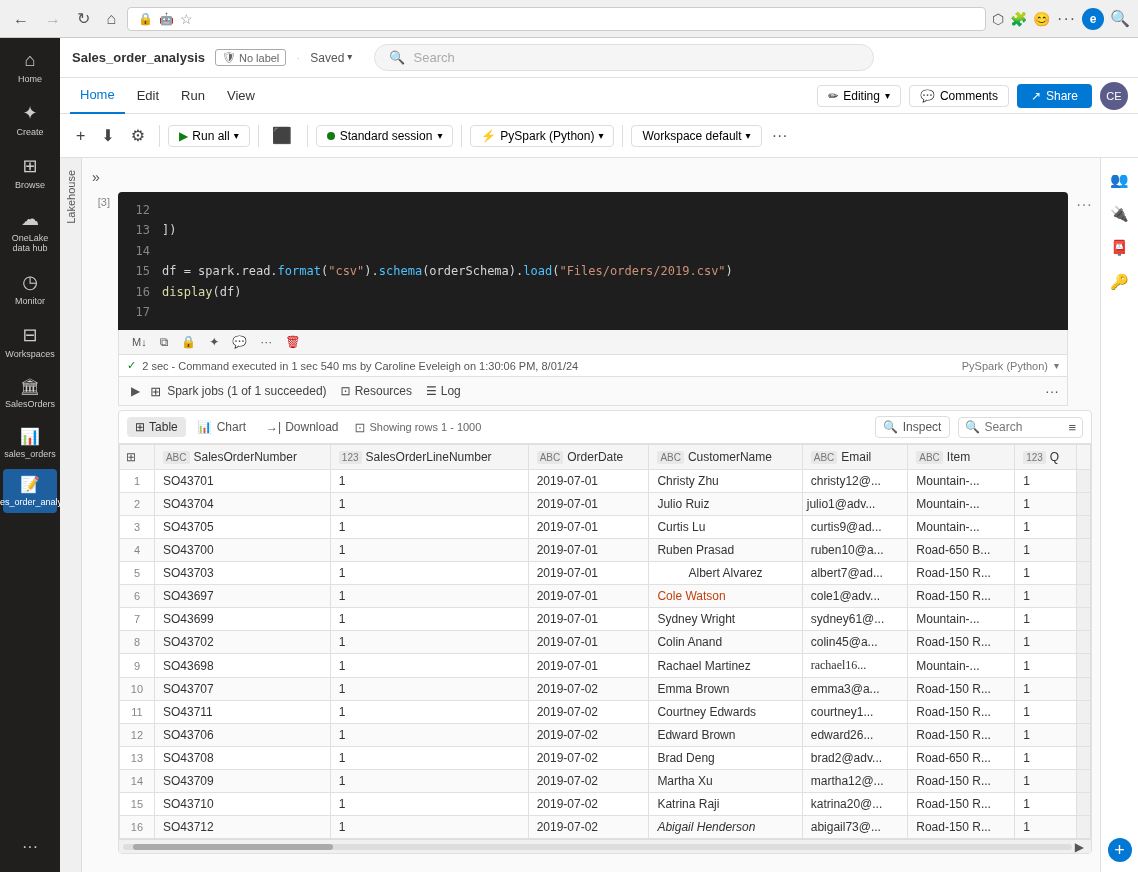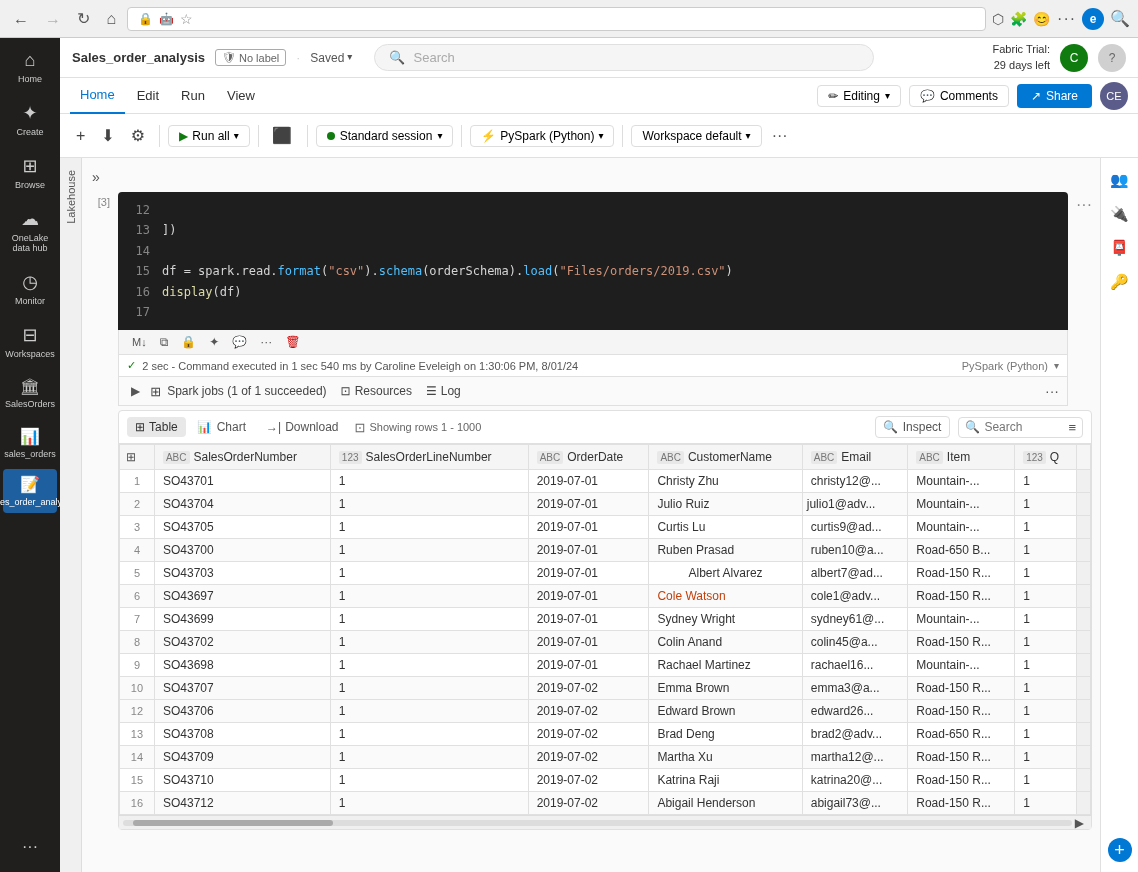--- a/index.html
+++ b/index.html
@@ -84,28 +84,20 @@
         <span>No label</span>
       </div>
       <span style="color:#ccc;">·</span>
       <div style="font-size:12px;color:#555;cursor:pointer;display:flex;align-items:flex-start;gap:3px;">
         <span>Saved</span>
         <span style="font-size:10px;">▾</span>
       </div>
       <div style="flex:1;background:#f5f5f5;border:1px solid #e0e0e0;border-radius:20px;padding:5px 14px;font-size:13px;color:#888;display:flex;align-items:center;gap:8px;max-width:500px;margin:0 12px;">
         <span style="color:#888;">🔍</span>
         <span style="color:#aaa;">Search</span>
-      </div>
-      <div style="margin-left:auto;display:flex;align-items:center;gap:10px;">
-        <div style="text-align:right;font-size:11px;color:#333;line-height:1.4;">
-          <div>Fabric Trial:</div>
-          <div style="font-weight:500;">29 days left</div>
-        </div>
-        <div style="width:28px;height:28px;border-radius:50%;background:#107c10;color:white;display:flex;align-items:center;justify-content:center;font-size:12px;cursor:pointer;">C</div>
-        <div style="width:28px;height:28px;border-radius:50%;background:#d0d0d0;color:#666;display:flex;align-items:center;justify-content:center;font-size:12px;cursor:pointer;">?</div>
       </div>
     </div>
 
     <div style="background:white;border-bottom:1px solid #e0e0e0;display:flex;align-items:center;padding:0 10px;height:36px;gap:2px;">
       <button style="padding:4px 10px;font-size:13px;color:#0078d4;cursor:pointer;border:none;background:none;border-bottom:2px solid #0078d4;font-weight:500;height:36px;">Home</button>
       <button style="padding:4px 10px;font-size:13px;color:#333;cursor:pointer;border:none;background:none;">Edit</button>
       <button style="padding:4px 10px;font-size:13px;color:#333;cursor:pointer;border:none;background:none;">Run</button>
       <button style="padding:4px 10px;font-size:13px;color:#333;cursor:pointer;border:none;background:none;">View</button>
       <div style="margin-left:auto;display:flex;align-items:center;gap:8px;">
         <button style="border:1px solid #ddd;border-radius:4px;padding:3px 10px;font-size:12px;cursor:pointer;background:white;display:flex;align-items:center;gap:5px;">
@@ -407,32 +399,43 @@
     <td style="border:1px solid #e0e0e0;padding:4px 8px;color:#333;">Road-150 R...</td>
     <td style="border:1px solid #e0e0e0;padding:4px 8px;color:#333;">1</td>
     <td style="border:1px solid #e0e0e0;padding:0;width:14px;background:#f0f0f0;"></td>
   </tr>
                   <tr style="background: white;">
     <td style="border:1px solid #e0e0e0;padding:4px 6px;color:#888;text-align:center;font-size:11px;">9</td>
     <td style="border:1px solid #e0e0e0;padding:4px 8px;color:#333;">SO43698</td>
     <td style="border:1px solid #e0e0e0;padding:4px 8px;color:#333;">1</td>
     <td style="border:1px solid #e0e0e0;padding:4px 8px;color:#333;">2019-07-01</td>
     <td style="border:1px solid #e0e0e0;padding:4px 8px;color:#333;">Rachael Martinez</td>
-    <td style="border:1px solid #e0e0e0;padding:4px 8px;color:#333;">rachael16...</td>
+    <td style="border:1px solid #e0e0e0;padding:4px 8px;color:#333;font-family:Liberation Serif, serif;">rachael16...</td>
     <td style="border:1px solid #e0e0e0;padding:4px 8px;color:#333;">Mountain-...</td>
     <td style="border:1px solid #e0e0e0;padding:4px 8px;color:#333;">1</td>
     <td style="border:1px solid #e0e0e0;padding:0;width:14px;background:#f0f0f0;"></td>
   </tr>
                   <tr style="background: rgb(250, 250, 250);">
     <td style="border:1px solid #e0e0e0;padding:4px 6px;color:#888;text-align:center;font-size:11px;">10</td>
     <td style="border:1px solid #e0e0e0;padding:4px 8px;color:#333;">SO43707</td>
     <td style="border:1px solid #e0e0e0;padding:4px 8px;color:#333;">1</td>
     <td style="border:1px solid #e0e0e0;padding:4px 8px;color:#333;">2019-07-02</td>
     <td style="border:1px solid #e0e0e0;padding:4px 8px;color:#333;">Emma Brown</td>
     <td style="border:1px solid #e0e0e0;padding:4px 8px;color:#333;">emma3@a...</td>
+    <td style="border:1px solid #e0e0e0;padding:4px 8px;color:#333;">Road-150 R...</td>
+    <td style="border:1px solid #e0e0e0;padding:4px 8px;color:#333;">1</td>
+    <td style="border:1px solid #e0e0e0;padding:0;width:14px;background:#f0f0f0;"></td>
+  </tr>
+                  <tr style="background: white;">
+    <td style="border:1px solid #e0e0e0;padding:4px 6px;color:#888;text-align:center;font-size:11px;">11</td>
+    <td style="border:1px solid #e0e0e0;padding:4px 8px;color:#333;">SO43711</td>
+    <td style="border:1px solid #e0e0e0;padding:4px 8px;color:#333;">1</td>
+    <td style="border:1px solid #e0e0e0;padding:4px 8px;color:#333;">2019-07-02</td>
+    <td style="border:1px solid #e0e0e0;padding:4px 8px;color:#333;">Courtney Edwards</td>
+    <td style="border:1px solid #e0e0e0;padding:4px 8px;color:#333;">courtney1...</td>
     <td style="border:1px solid #e0e0e0;padding:4px 8px;color:#333;">Road-150 R...</td>
     <td style="border:1px solid #e0e0e0;padding:4px 8px;color:#333;">1</td>
     <td style="border:1px solid #e0e0e0;padding:0;width:14px;background:#f0f0f0;"></td>
   </tr>
                   <tr style="background: rgb(250, 250, 250);">
     <td style="border:1px solid #e0e0e0;padding:4px 6px;color:#888;text-align:center;font-size:11px;">12</td>
     <td style="border:1px solid #e0e0e0;padding:4px 8px;color:#333;">SO43706</td>
     <td style="border:1px solid #e0e0e0;padding:4px 8px;color:#333;">1</td>
     <td style="border:1px solid #e0e0e0;padding:4px 8px;color:#333;">2019-07-02</td>
     <td style="border:1px solid #e0e0e0;padding:4px 8px;color:#333;">Edward Brown</td>
@@ -472,21 +475,21 @@
     <td style="border:1px solid #e0e0e0;padding:4px 8px;color:#333;">katrina20@...</td>
     <td style="border:1px solid #e0e0e0;padding:4px 8px;color:#333;">Road-150 R...</td>
     <td style="border:1px solid #e0e0e0;padding:4px 8px;color:#333;">1</td>
     <td style="border:1px solid #e0e0e0;padding:0;width:14px;background:#f0f0f0;"></td>
   </tr>
                   <tr style="background: rgb(250, 250, 250);">
     <td style="border:1px solid #e0e0e0;padding:4px 6px;color:#888;text-align:center;font-size:11px;">16</td>
     <td style="border:1px solid #e0e0e0;padding:4px 8px;color:#333;">SO43712</td>
     <td style="border:1px solid #e0e0e0;padding:4px 8px;color:#333;">1</td>
     <td style="border:1px solid #e0e0e0;padding:4px 8px;color:#333;">2019-07-02</td>
-    <td style="border:1px solid #e0e0e0;padding:4px 8px;color:#333;">Abigail Henderson</td>
+    <td style="border:1px solid #e0e0e0;padding:4px 8px;color:#333;font-style:italic;">Abigail Henderson</td>
     <td style="border:1px solid #e0e0e0;padding:4px 8px;color:#333;">abigail73@...</td>
     <td style="border:1px solid #e0e0e0;padding:4px 8px;color:#333;">Road-150 R...</td>
     <td style="border:1px solid #e0e0e0;padding:4px 8px;color:#333;">1</td>
     <td style="border:1px solid #e0e0e0;padding:0;width:14px;background:#f0f0f0;"></td>
   </tr>
                 </tbody>
             </table>
           </div>
 
           <div style="height:14px;background:#f0f0f0;border-top:1px solid #ddd;display:flex;align-items:center;padding:0 4px;">

